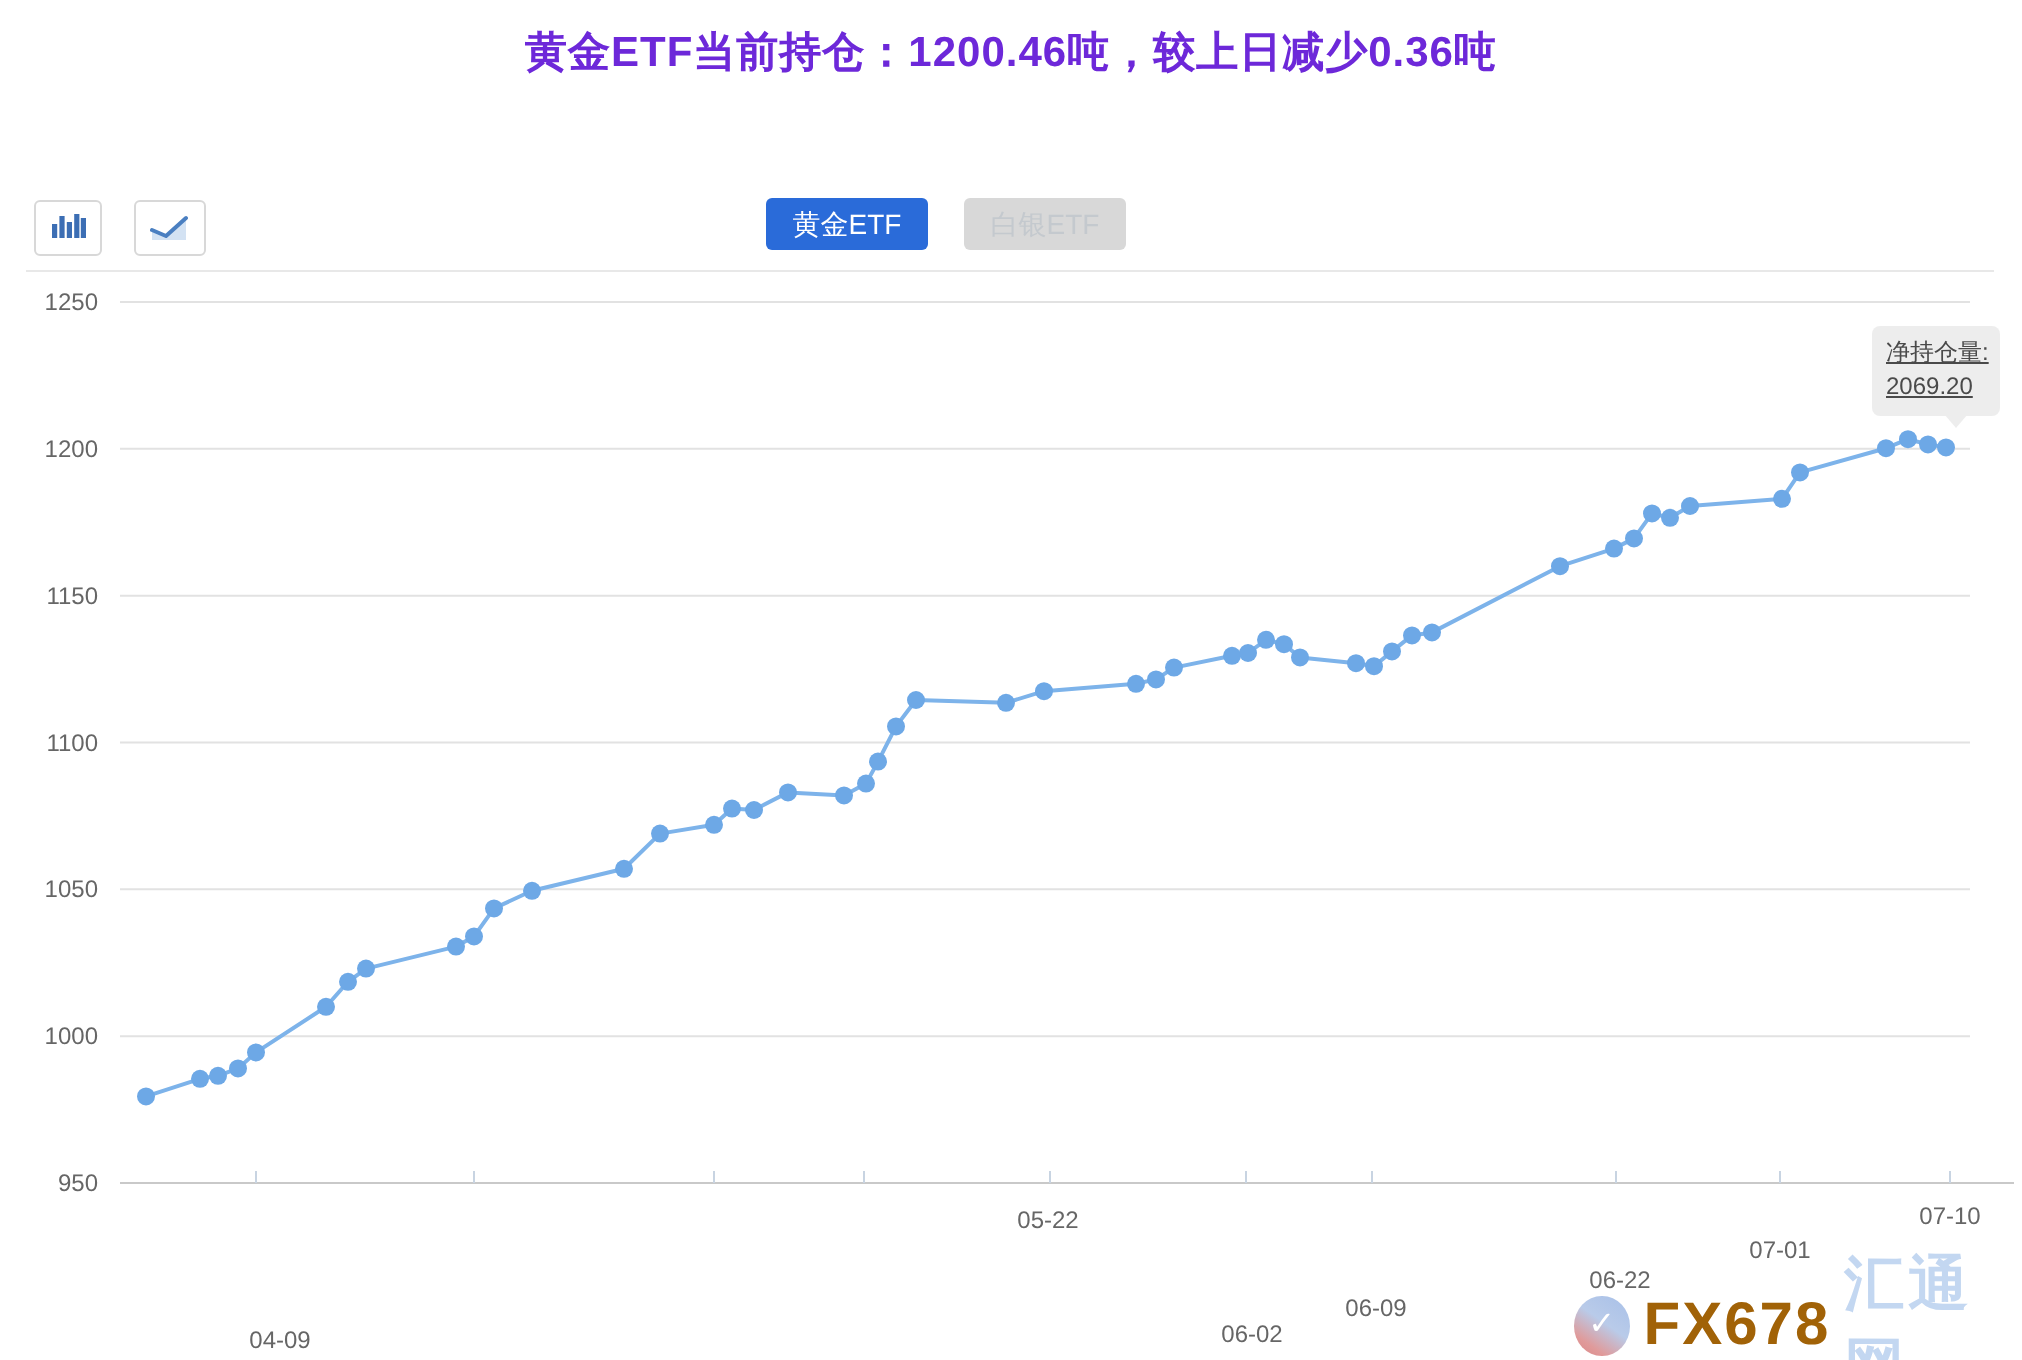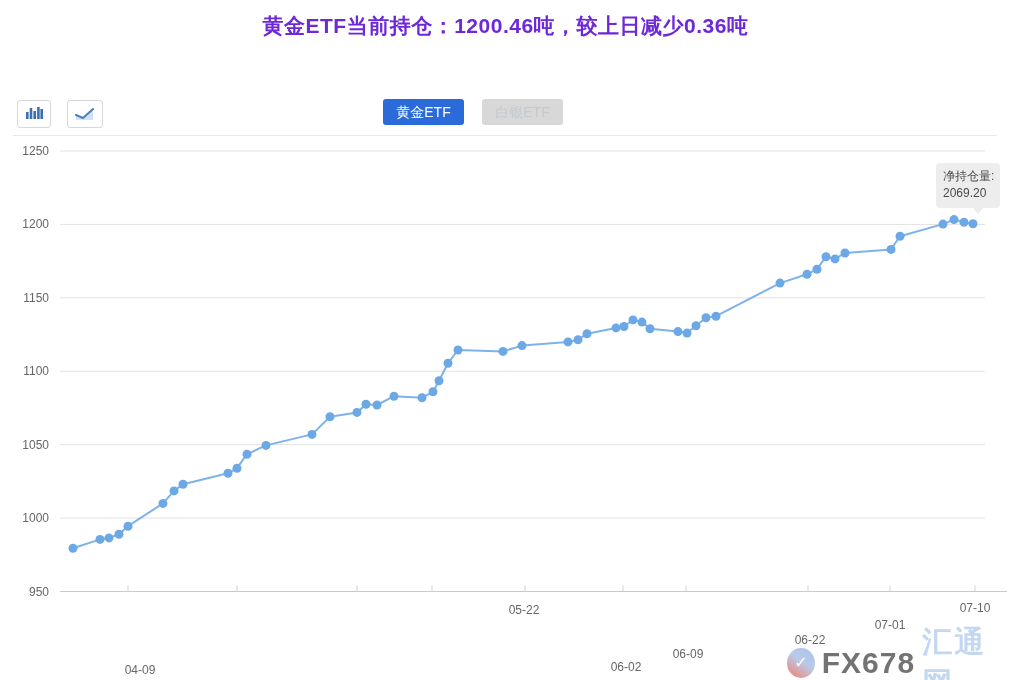--- a/index.html
+++ b/index.html
@@ -27,38 +27,38 @@
   #btn-bar{left:17px;width:34px;}
   #btn-line{left:67px;width:36px;}
   .toolbar-divider{
     position:absolute;top:135px;left:13px;width:984px;height:1px;background:#e8e8e8;
   }
   #chart-svg{position:absolute;left:0;top:0;z-index:2;pointer-events:none;}
   #chart-svg .pt{pointer-events:auto;}
   .tooltip{
     position:absolute;left:936px;top:163px;width:64px;height:45px;z-index:3;
     background:rgba(236,236,236,.96);border-radius:4px;box-sizing:border-box;
-    padding:5px 0 0 7px;font-size:12px;line-height:17px;color:#4a4a4a;white-space:nowrap;
+    padding:5px 0 0 7px;font-size:12px;line-height:17px;color:#4a4a4a;white-space:nowrap;text-decoration:underline;
   }
   .tooltip .arrow{
     position:absolute;bottom:-6px;left:36px;width:0;height:0;
     border-left:6px solid transparent;border-right:6px solid transparent;
     border-top:7px solid rgba(236,236,236,.96);
   }
   .watermark{
     position:absolute;left:787px;top:622px;z-index:1;display:flex;align-items:center;
     gap:7px;user-select:none;
   }
   .globe{
     width:30px;height:30px;border-radius:50%;position:relative;
     background:linear-gradient(215deg,#a8c0e8 0%,#b9cbe9 45%,#e09a9a 78%,#d98888 100%);
     display:flex;align-items:center;justify-content:center;
   }
   .globe span{color:#ffffff;font-size:16px;font-weight:bold;line-height:1;}
-  .wm-brand{font-size:30px;font-weight:bold;color:#737373;letter-spacing:1px;}
+  .wm-brand{font-size:30px;font-weight:bold;color:#a16207;letter-spacing:1px;}
   .wm-site{font-size:30px;font-weight:bold;color:#c3d7f1;letter-spacing:2px;}
 </style>
 </head>
 <body>
 
 <div class="page-title">黄金ETF当前持仓：1200.46吨，较上日减少0.36吨</div>
 
 <button id="tab-gold" class="tab-btn">黄金ETF</button>
 <button id="tab-silver" class="tab-btn">白银ETF</button>
 

